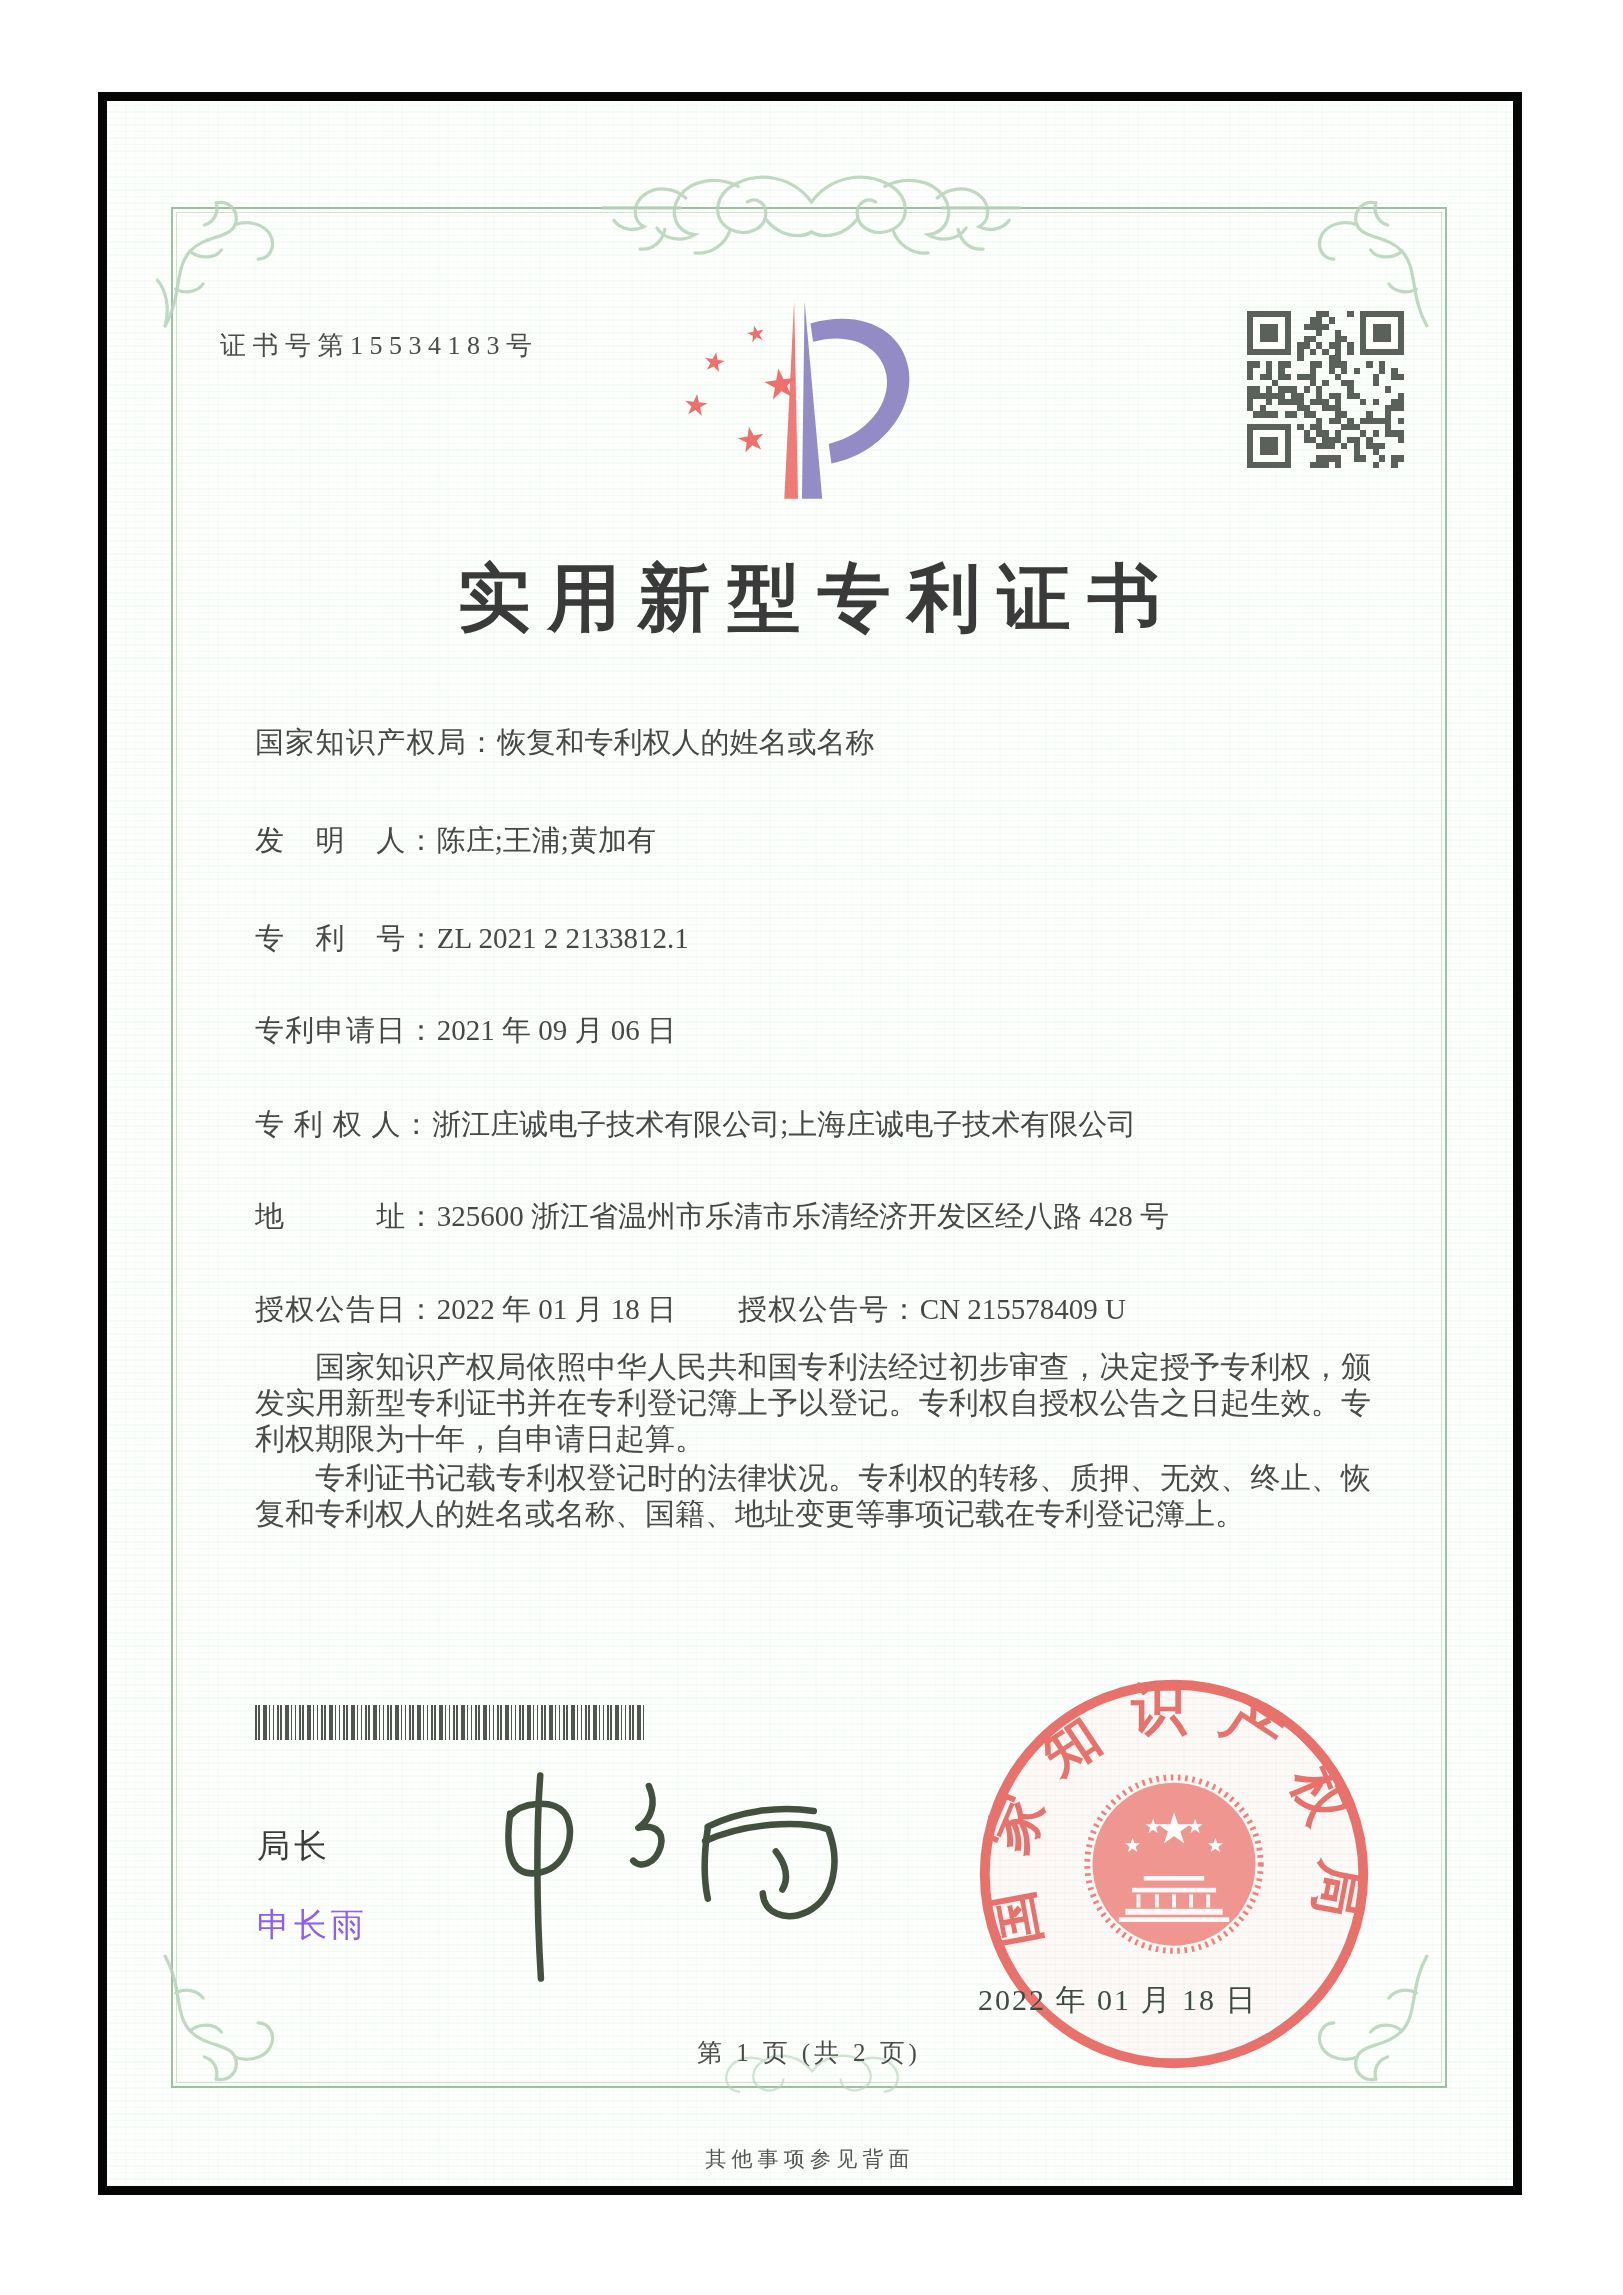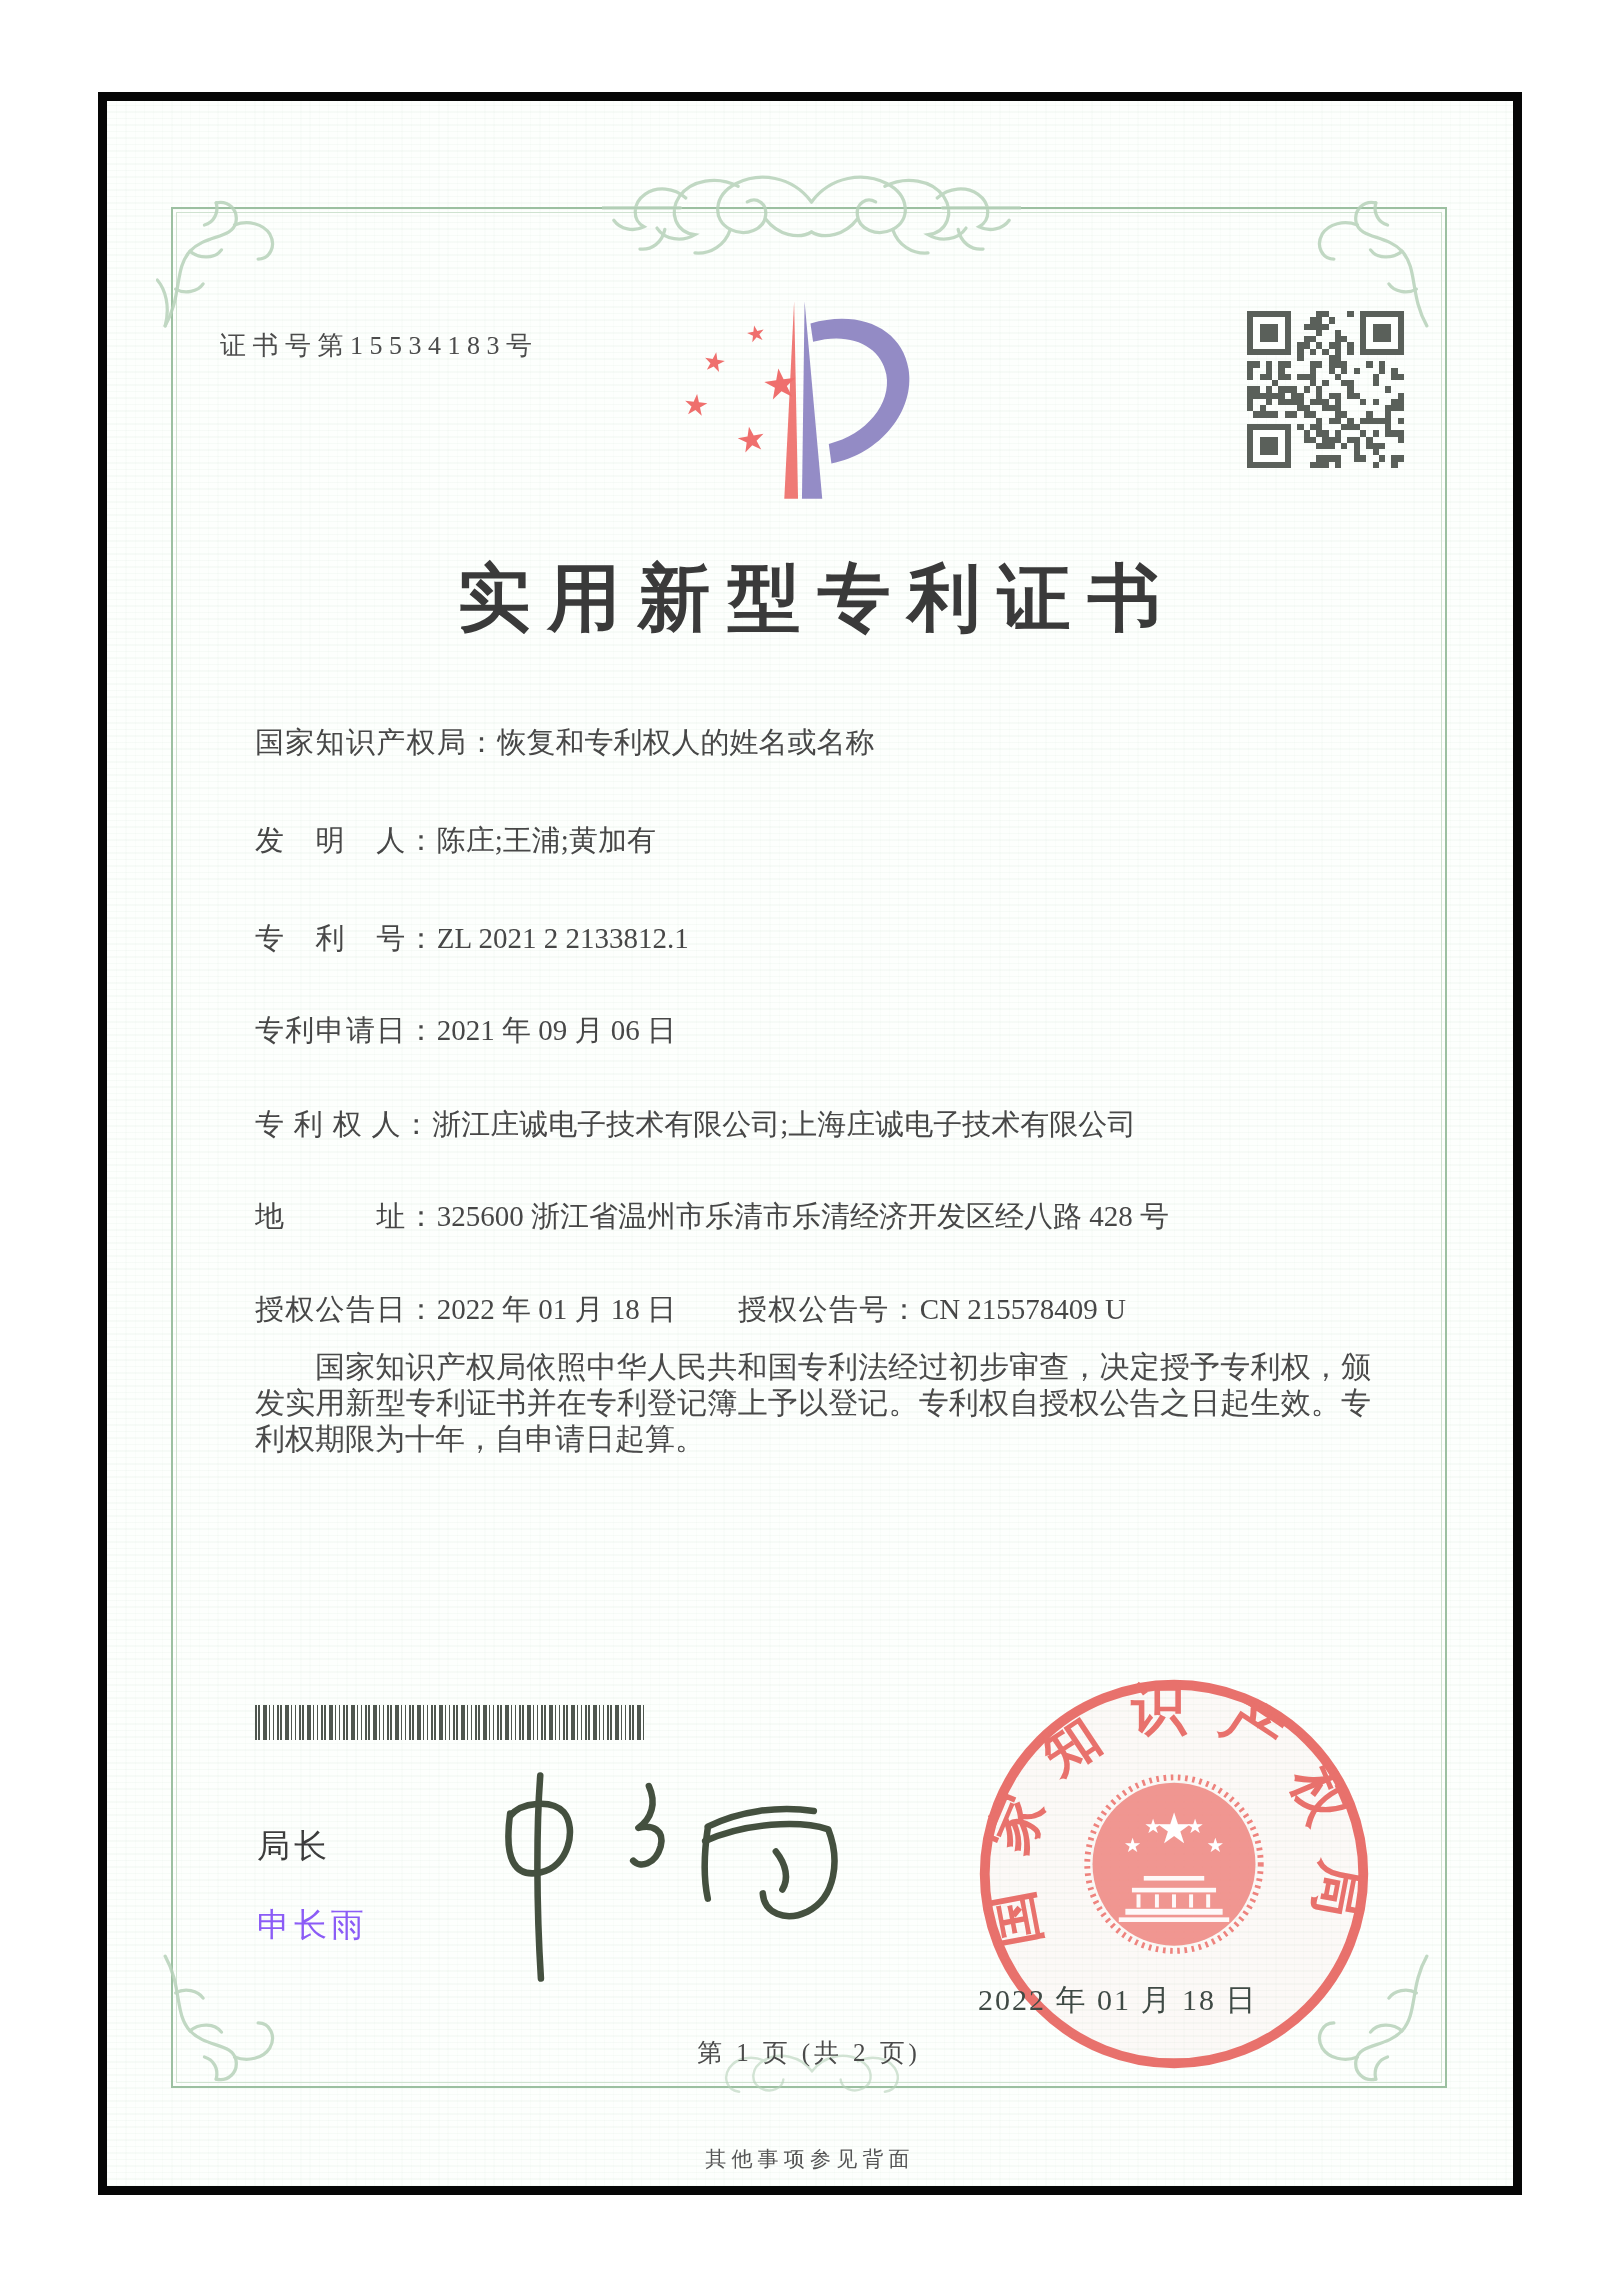--- a/index.html
+++ b/index.html
@@ -384,20 +384,21 @@
 <div class="field f1"><span class="lab">发　明　人：</span><span>陈庄;王浦;黄加有</span></div>
 <div class="field f2"><span class="lab">专　利　号：</span><span>ZL 2021 2 2133812.1</span></div>
 <div class="field f3"><span class="lab">专利申请日：</span><span>2021 年 09 月 06 日</span></div>
 <div class="field f4"><span class="lab">专 利 权 人：</span><span>浙江庄诚电子技术有限公司;上海庄诚电子技术有限公司</span></div>
 <div class="field f5"><span class="lab">地　　　址：</span><span>325600 浙江省温州市乐清市乐清经济开发区经八路 428 号</span></div>
 <div class="field f6"><span class="lab">授权公告日：</span><span>2022 年 01 月 18 日</span></div>
 <div class="field f7"><span class="lab">授权公告号：</span><span>CN 215578409 U</span></div>
 
 <div class="body-text bt">
   <p>国家知识产权局依照中华人民共和国专利法经过初步审查，决定授予专利权，颁发实用新型专利证书并在专利登记簿上予以登记。专利权自授权公告之日起生效。专利权期限为十年，自申请日起算。</p>
+  <p>专利证书记载专利权登记时的法律状况。专利权的转移、质押、无效、终止、恢复和专利权人的姓名或名称、国籍、地址变更等事项记载在专利登记簿上。</p>
 </div>
 
 <div class="barcode"></div>
 
 <div class="director-label">局长</div>
 <div class="director-name">申长雨</div>
 <svg class="signature" width="445" height="262" viewBox="0 0 680 400">
   <g stroke="#44503f" stroke-width="10" fill="none" stroke-linecap="round" stroke-linejoin="round">
     <path d="M196,42 C190,120 190,240 197,352"></path>
     <path d="M150,100 C140,172 158,198 196,190 C240,182 252,122 232,98 C214,78 166,82 150,104"></path>

